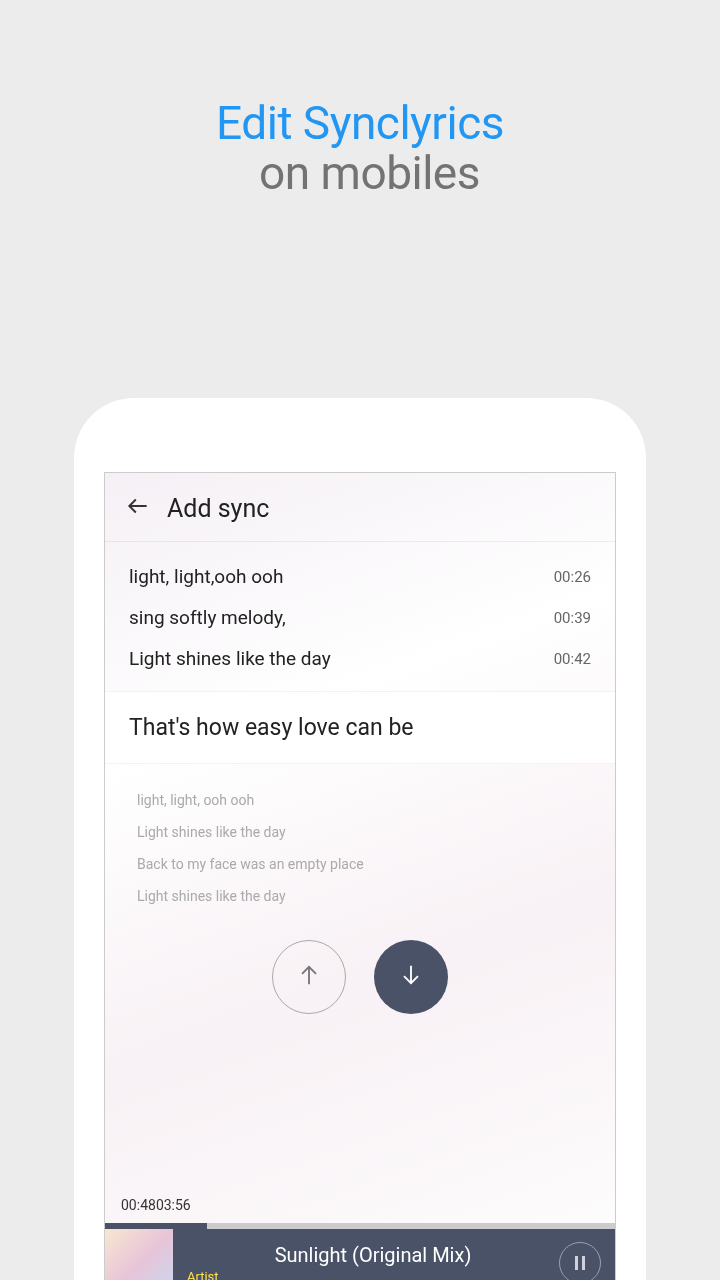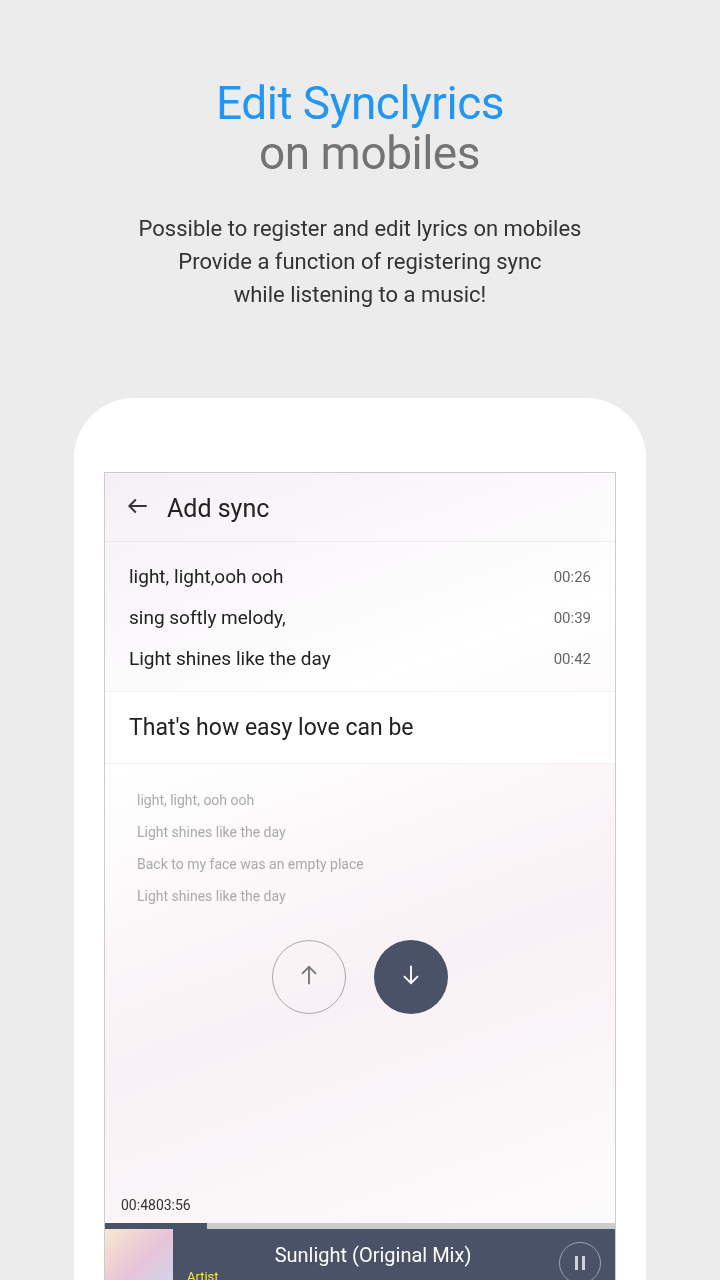--- a/index.html
+++ b/index.html
@@ -6,21 +6,21 @@
     body {
       width: 720px;
       height: 1280px;
       background: #ececec;
       font-family: -apple-system, BlinkMacSystemFont, "Segoe UI", Roboto, sans-serif;
       overflow: hidden;
       position: relative;
     }
     .promo-header {
       text-align: center;
-      padding-top: 76px;
+      padding-top: 96px;
     }
     .title-line1 {
       font-size: 46px;
       font-weight: 400;
       color: #2196f3;
       letter-spacing: -0.5px;
     }
     .title-line2 {
       font-size: 46px;
       font-weight: 400;
@@ -170,25 +170,20 @@
       gap: 4px;
     }
     .pause-bars span { width: 3px; height: 14px; background: #cfd2db; }
   </style>
 </head>
 <body>
 
 <div class="promo-header">
   <div class="title-line1">Edit Synclyrics</div>
   <div class="title-line2">on mobiles</div>
-  <div class="subtitle">
-    <div>Possible to register and edit lyrics on mobiles</div>
-    <div>Provide a function of registering sync</div>
-    <div>while listening to a music!</div>
-  </div>
 </div>
 
 <div class="phone-mockup">
   <div class="phone-screen">
 
     <div class="app-header">
       <span class="back-arrow">
         <svg width="26" height="26" viewBox="0 0 24 24" fill="none" stroke="#333" stroke-width="1.8">
           <line x1="20" y1="12" x2="4" y2="12"></line>
           <polyline points="10,6 4,12 10,18"></polyline>

